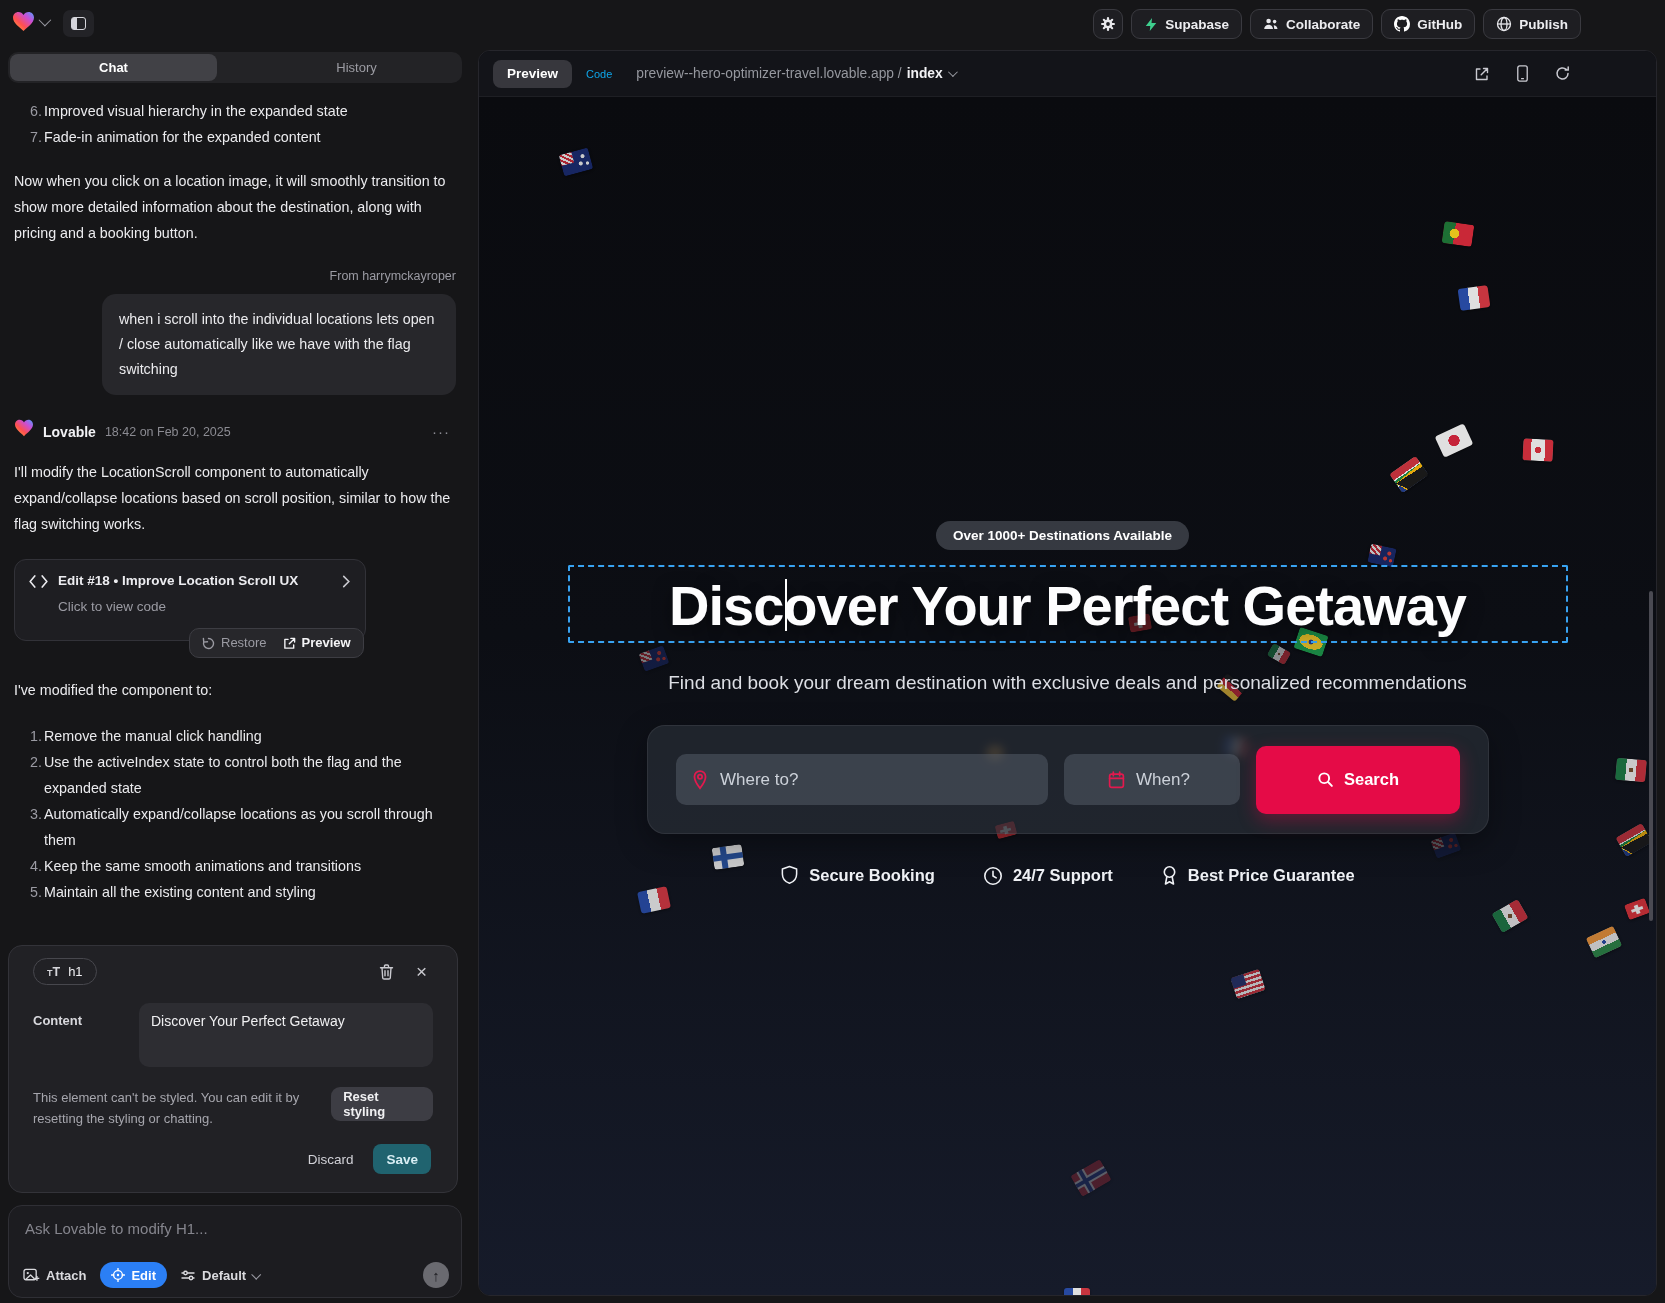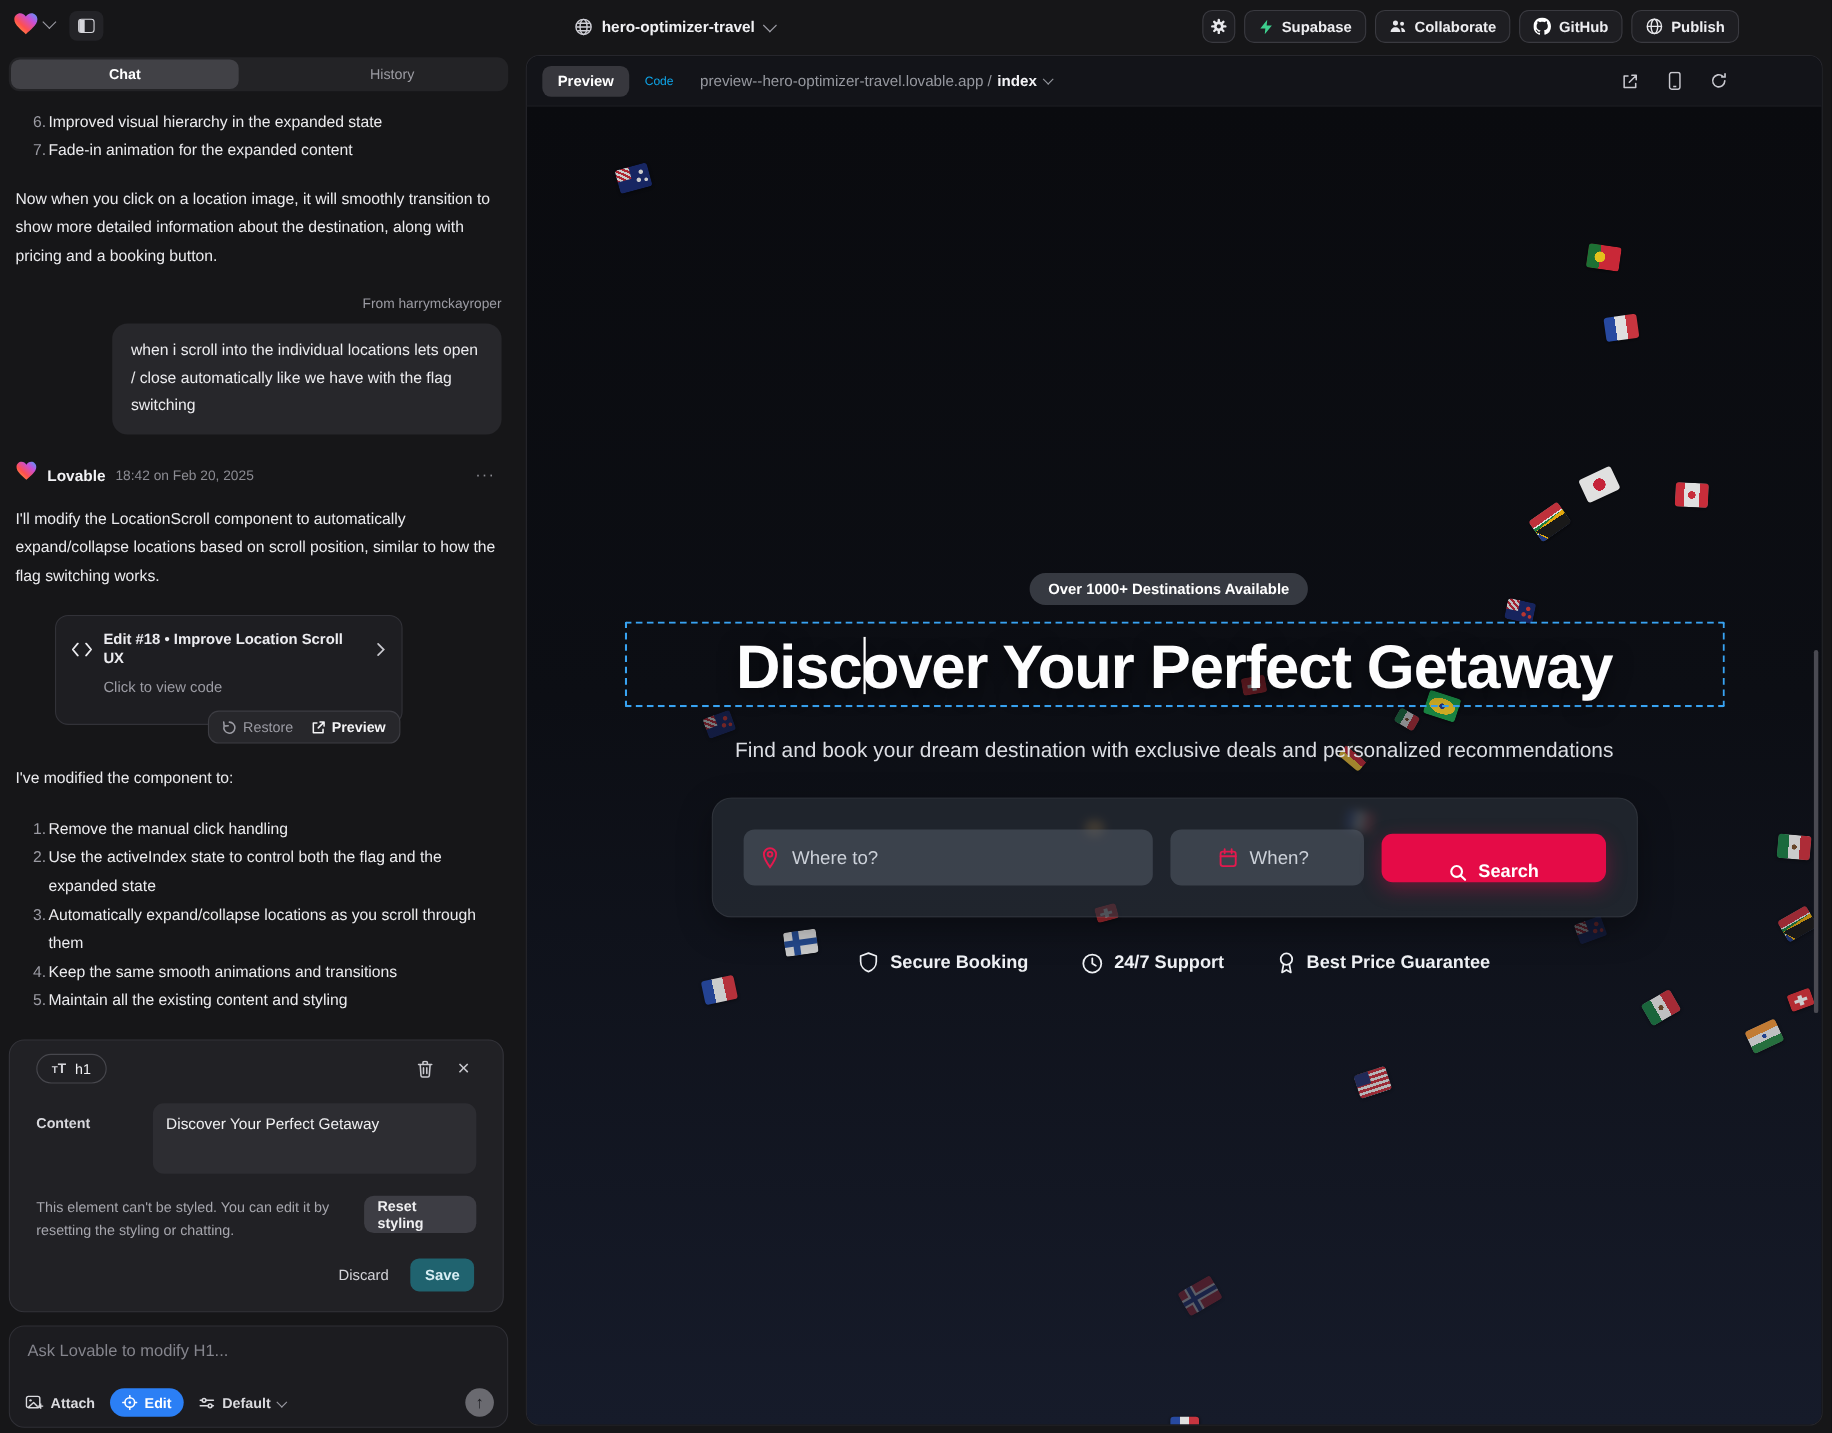--- a/index.html
+++ b/index.html
@@ -29,21 +29,21 @@
   .olist .n { width:30px; flex:none; color:#9b9ba3; text-align:left; padding-left:16px; }
   .olist .t { flex:1; }
   .para { margin-top:18px; }
   .from-label { margin-top:22px; text-align:right; font-size:12.5px; color:#9b9ba3; line-height:16px; }
   .bubble { margin-top:10px; margin-left:88px; background:#27272b; border-radius:14px; padding:13px 17px; line-height:25px; }
   .msg-head { margin-top:24px; display:flex; gap:9px; }
   .msg-head .who { font-size:14px; font-weight:700; color:#f2f2f5; }
   .msg-head .when { font-size:12.5px; color:#8b8b92; }
   .msg-head .dots { margin-left:auto; margin-right:6px; color:#8b8b92; font-size:15px; letter-spacing:1px; cursor:pointer; }
   .edit-card-wrap { position:relative; margin-top:22px; width:352px; }
-  .edit-card { background:#1e1e22; border:1px solid #323238; border-radius:12px; padding:12px 14px 24px 14px; cursor:pointer;margin-left:36px; }
+  .edit-card { background:#1e1e22; border:1px solid #323238; border-radius:12px; padding:12px 14px 24px 14px; cursor:pointer; }
   .edit-card .row1 { display:flex; align-items:center; gap:10px; font-size:13.5px; font-weight:600; color:#ececf0; line-height:18px; }
   .edit-card .row1 .arr { margin-left:auto; }
   .edit-card .row2 { margin-left:29px; margin-top:8px; font-size:13.5px; color:#9b9ba3; line-height:18px; }
   .restore-bar { position:absolute; left:175px; bottom:-17px; height:30px; background:#27272b; border:1px solid #3d3d43; border-radius:10px; display:flex; align-items:center; padding:0 12px; gap:16px; }
   .restore-bar .act { display:flex; align-items:center; gap:6px; font-size:13px; cursor:pointer; }
   .restore-bar .act.dim { color:#9b9ba3; }
   .restore-bar .act.lit { color:#f4f4f6; font-weight:600; }
   .steps { margin-top:20px; }
 
   
@@ -88,21 +88,21 @@
   .badge { position:absolute; top:424px; left:0; right:10px; text-align:center; }
   .badge span { display:inline-block; background:rgba(62,66,74,.85); border-radius:999px; padding:7px 17px; font-size:13.5px; font-weight:700; color:#fff; }
   .selbox { position:absolute; left:89px; top:468px; width:1000px; height:78px; border:2px dashed #38a3f2; border-radius:2px; }
   .hero-title { position:absolute; left:0; right:0; top:476px; text-align:center; font-size:56px; font-weight:800; letter-spacing:-1px; color:#fdfdfe; text-shadow:0 5px 18px rgba(0,0,0,.5); cursor:text; }
   .caret { position:absolute; left:306px; top:482px; width:2px; height:52px; background:#ffffff; }
   .hero-sub { position:absolute; left:0; right:0; top:575px; text-align:center; font-size:19px; color:#dcdee4; }
   .search-wrap { position:absolute; left:168px; top:628px; width:842px; height:109px; background:rgba(39,44,53,.72); border:1px solid rgba(255,255,255,.07); border-radius:18px; display:flex; align-items:center; padding:0 28px; gap:16px; box-shadow:0 10px 30px rgba(0,0,0,.35); }
   .s-input { height:51px; background:rgba(88,96,108,.5); border-radius:10px; display:flex; align-items:center; gap:11px; padding:0 15px; font-size:17px; color:#ccd1d9; cursor:text; }
   .s-where { width:372px; }
   .s-when { width:176px;padding-left:44px; }
-  .search-btn { width:204px; height:44px; margin-left:auto; background:#e50b47; border-radius:10px; display:flex; align-items:flex-end; justify-content:center; gap:10px; font-size:16.5px; font-weight:700; color:#fff; cursor:pointer; box-shadow:0 6px 18px rgba(229,11,71,.35); }
+  .search-btn { width:204px; height:68px; margin-left:auto; background:#e50b47; border-radius:10px; display:flex; align-items:center; justify-content:center; gap:10px; font-size:16.5px; font-weight:700; color:#fff; cursor:pointer; box-shadow:0 6px 18px rgba(229,11,71,.35); }
   .features { position:absolute; left:0; right:0; top:768px; display:flex; justify-content:center; gap:48px; }
   .feature { display:flex; align-items:center; gap:10px; font-size:16.5px; font-weight:700; color:#eef0f4; }
   .scrollthumb { position:absolute; right:3px; top:540px; width:4px; height:330px; border-radius:2px; background:#4a4a52; }
 
   
   .flag { position:absolute; border-radius:3px; box-shadow:0 1px 3px rgba(0,0,0,.45); filter:brightness(.92); }
   .fl-au,.fl-nz { background-color:#1b2d74; background-image:repeating-linear-gradient(40deg,#cf2b3a 0 2px,#f2f2f2 2px 4px),radial-gradient(circle at 76% 32%,#f2f2f2 0 1.6px,transparent 2.4px),radial-gradient(circle at 64% 62%,#f2f2f2 0 1.6px,transparent 2.4px),radial-gradient(circle at 86% 68%,#f2f2f2 0 1.3px,transparent 2px); background-size:44% 52%,100% 100%,100% 100%,100% 100%; background-repeat:no-repeat; }
   .fl-nz { background-image:repeating-linear-gradient(40deg,#cf2b3a 0 2px,#f2f2f2 2px 4px),radial-gradient(circle at 76% 32%,#e8413c 0 1.6px,transparent 2.4px),radial-gradient(circle at 64% 62%,#e8413c 0 1.6px,transparent 2.4px),radial-gradient(circle at 86% 68%,#e8413c 0 1.3px,transparent 2px); }
   .fl-fr { background:linear-gradient(90deg,#2a4fae 0 33%,#f2f2f2 33% 66%,#d83a44 66%); }
   .fl-pt { background-color:#da2c3c; background-image:radial-gradient(circle at 38% 50%,#f7d11e 0 22%,transparent 23%),linear-gradient(90deg,#1f7a38 0 38%,transparent 38%); }
@@ -135,31 +135,20 @@
               <stop offset="1" stop-color="#4d9fff"></stop>
         </linearGradient>
           </defs>
         <path d="M12 21 C8 17 1 12.5 1 6.8 C1 3.2 3.8 1 6.6 1 C8.9 1 10.9 2.3 12 4.2 C13.1 2.3 15.1 1 17.4 1 C20.2 1 23 3.2 23 6.8 C23 12.5 16 17 12 21Z" fill="url(#hg)"></path>
       </svg>
     </span>
     <span class="chev"></span>
   </div>
   <div class="panel-toggle">
     <span class="ico"></span>
-  </div>
-  <div class="project">
-    <span>
-      <svg width="17" height="17" viewBox="0 0 16 16" fill="none" stroke="#cfcfd6" stroke-width="1.2">
-        <circle cx="8" cy="8" r="6.5"></circle>
-          <ellipse cx="8" cy="8" rx="3" ry="6.5"></ellipse>
-          <path d="M1.8 8h12.4M2.6 4.8h10.8M2.6 11.2h10.8"></path>
-      </svg>
-    </span>
-    <span class="name">hero-optimizer-travel</span>
-    <span class="chev"></span>
   </div>
   <div class="hdr-right">
     <div class="hbtn square">
       <span>
         <svg width="16" height="16" viewBox="0 0 16 16">
           <g fill="#e8e8ec">
             <rect x="6.9" y="1" width="2.2" height="14" rx="1.1"></rect>
             <rect x="6.9" y="1" width="2.2" height="14" rx="1.1" transform="rotate(45 8 8)"></rect>
             <rect x="6.9" y="1" width="2.2" height="14" rx="1.1" transform="rotate(90 8 8)"></rect>
             <rect x="6.9" y="1" width="2.2" height="14" rx="1.1" transform="rotate(135 8 8)"></rect>

